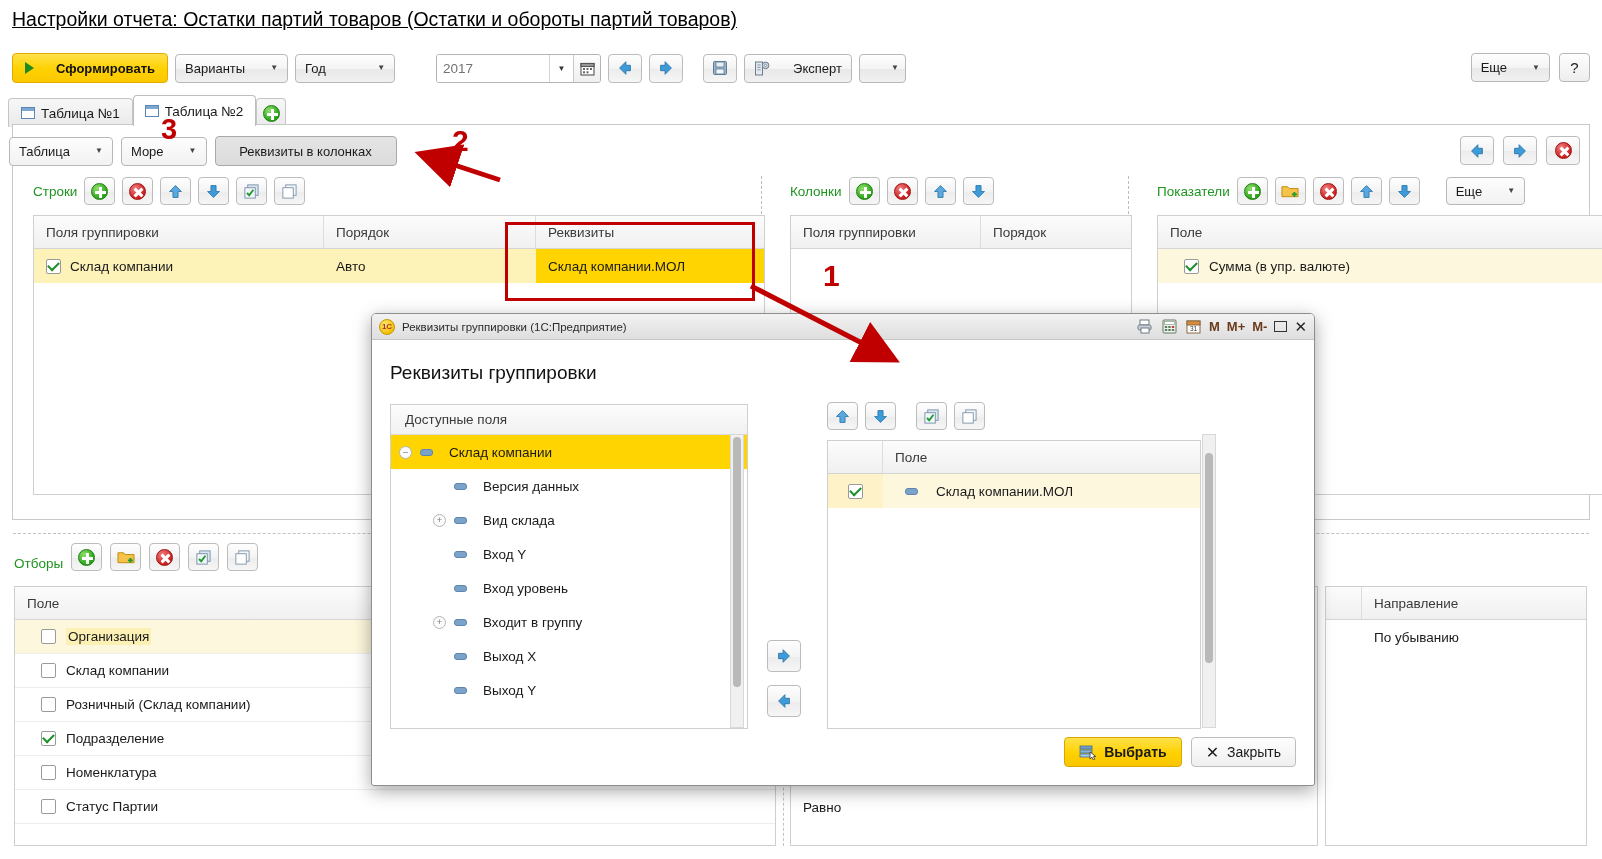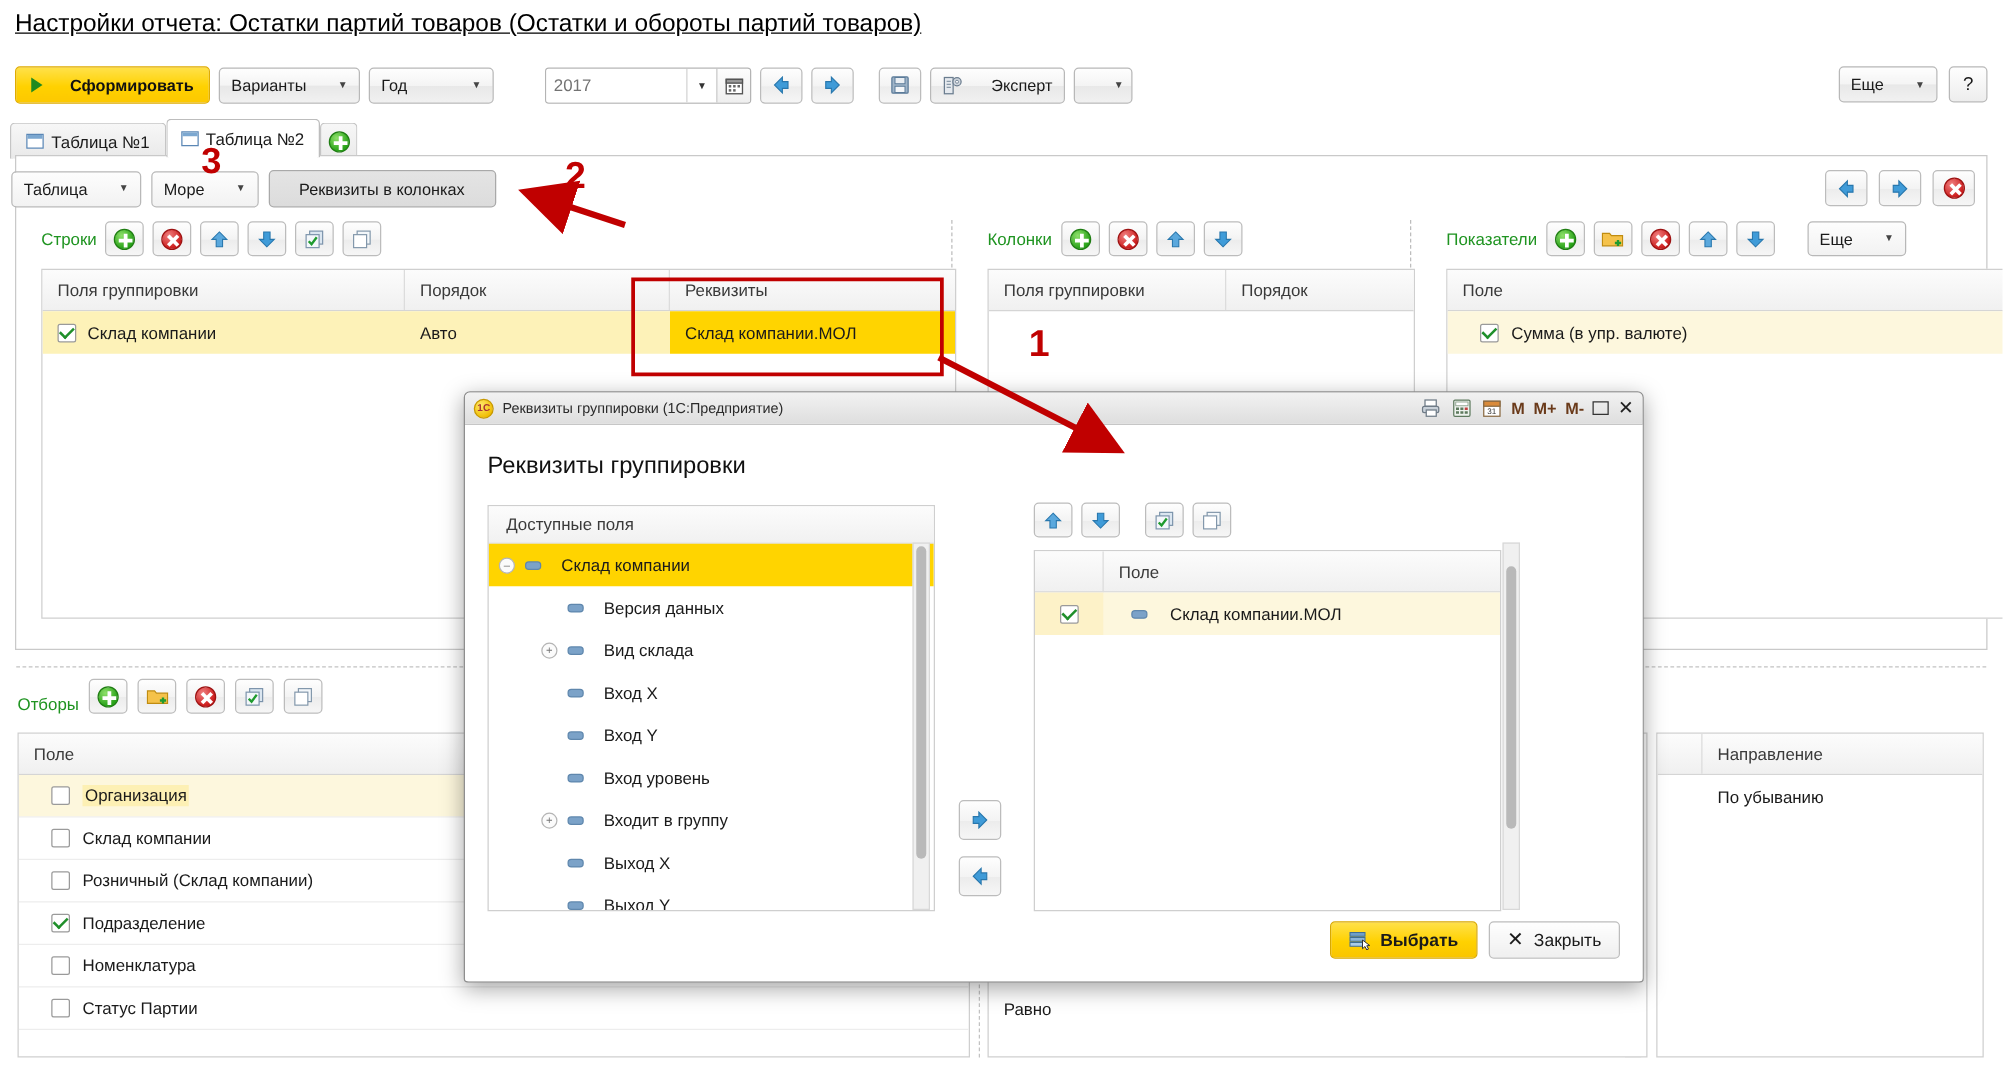--- a/index.html
+++ b/index.html
@@ -736,26 +736,20 @@
               <span class="indent"></span>
               <span class="exp blank"></span>
               <span class="fld"></span>
               <span style="margin-left: 8px;">Версия данных</span>
             </div>
             <div class="tree-item">
               <span class="indent"></span>
               <span class="exp">+</span>
               <span class="fld"></span>
               <span style="margin-left: 8px;">Вид склада</span>
-            </div>
-            <div class="tree-item">
-              <span class="indent"></span>
-              <span class="exp blank"></span>
-              <span class="fld"></span>
-              <span style="margin-left: 8px;">Вход X</span>
             </div>
             <div class="tree-item">
               <span class="indent"></span>
               <span class="exp blank"></span>
               <span class="fld"></span>
               <span style="margin-left: 8px;">Вход Y</span>
             </div>
             <div class="tree-item">
               <span class="indent"></span>
               <span class="exp blank"></span>

